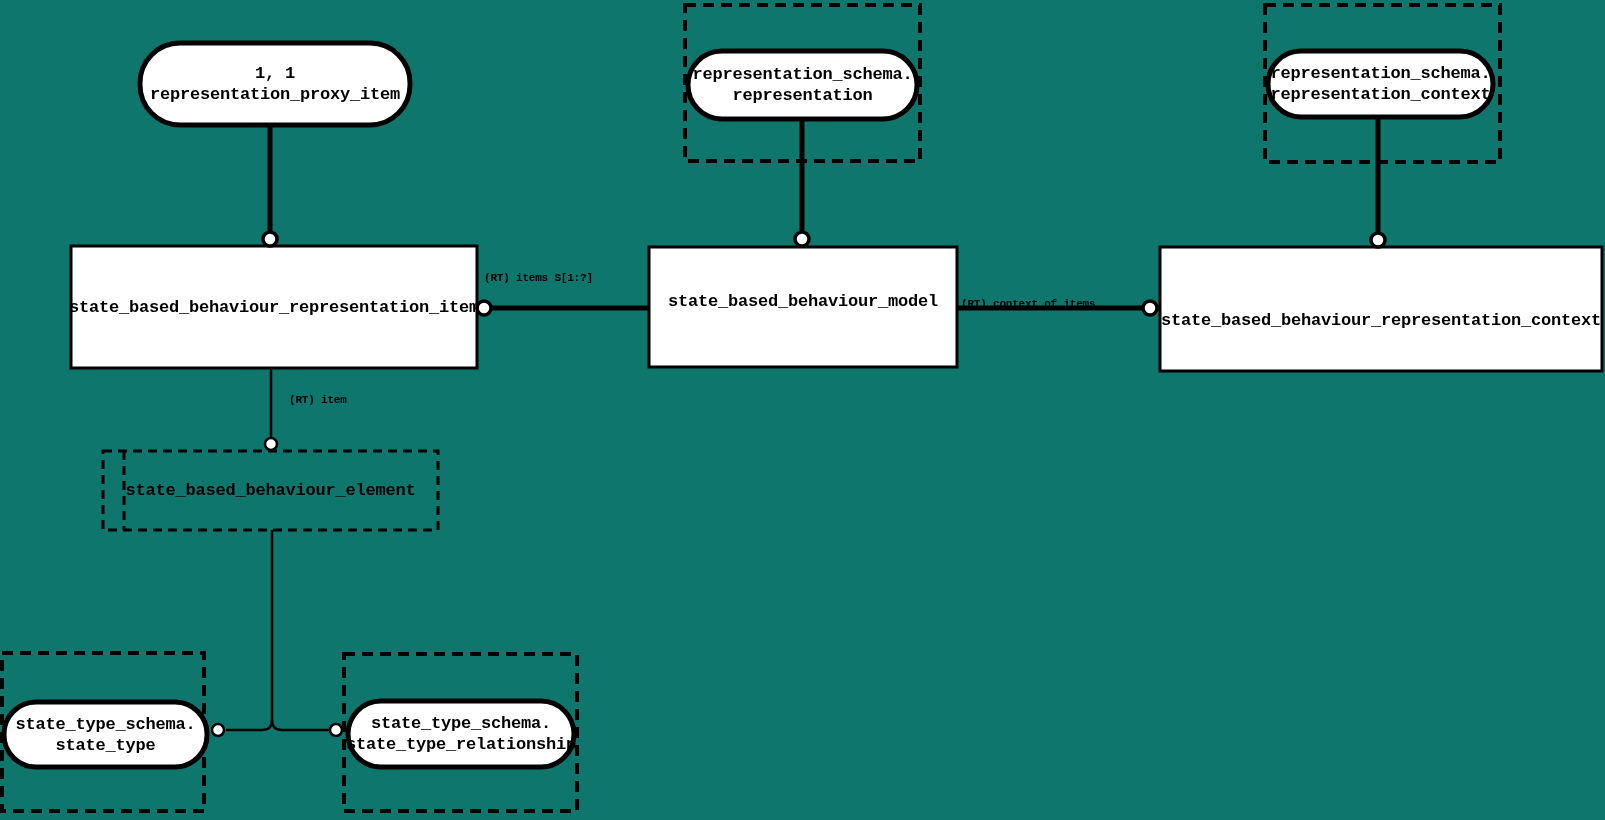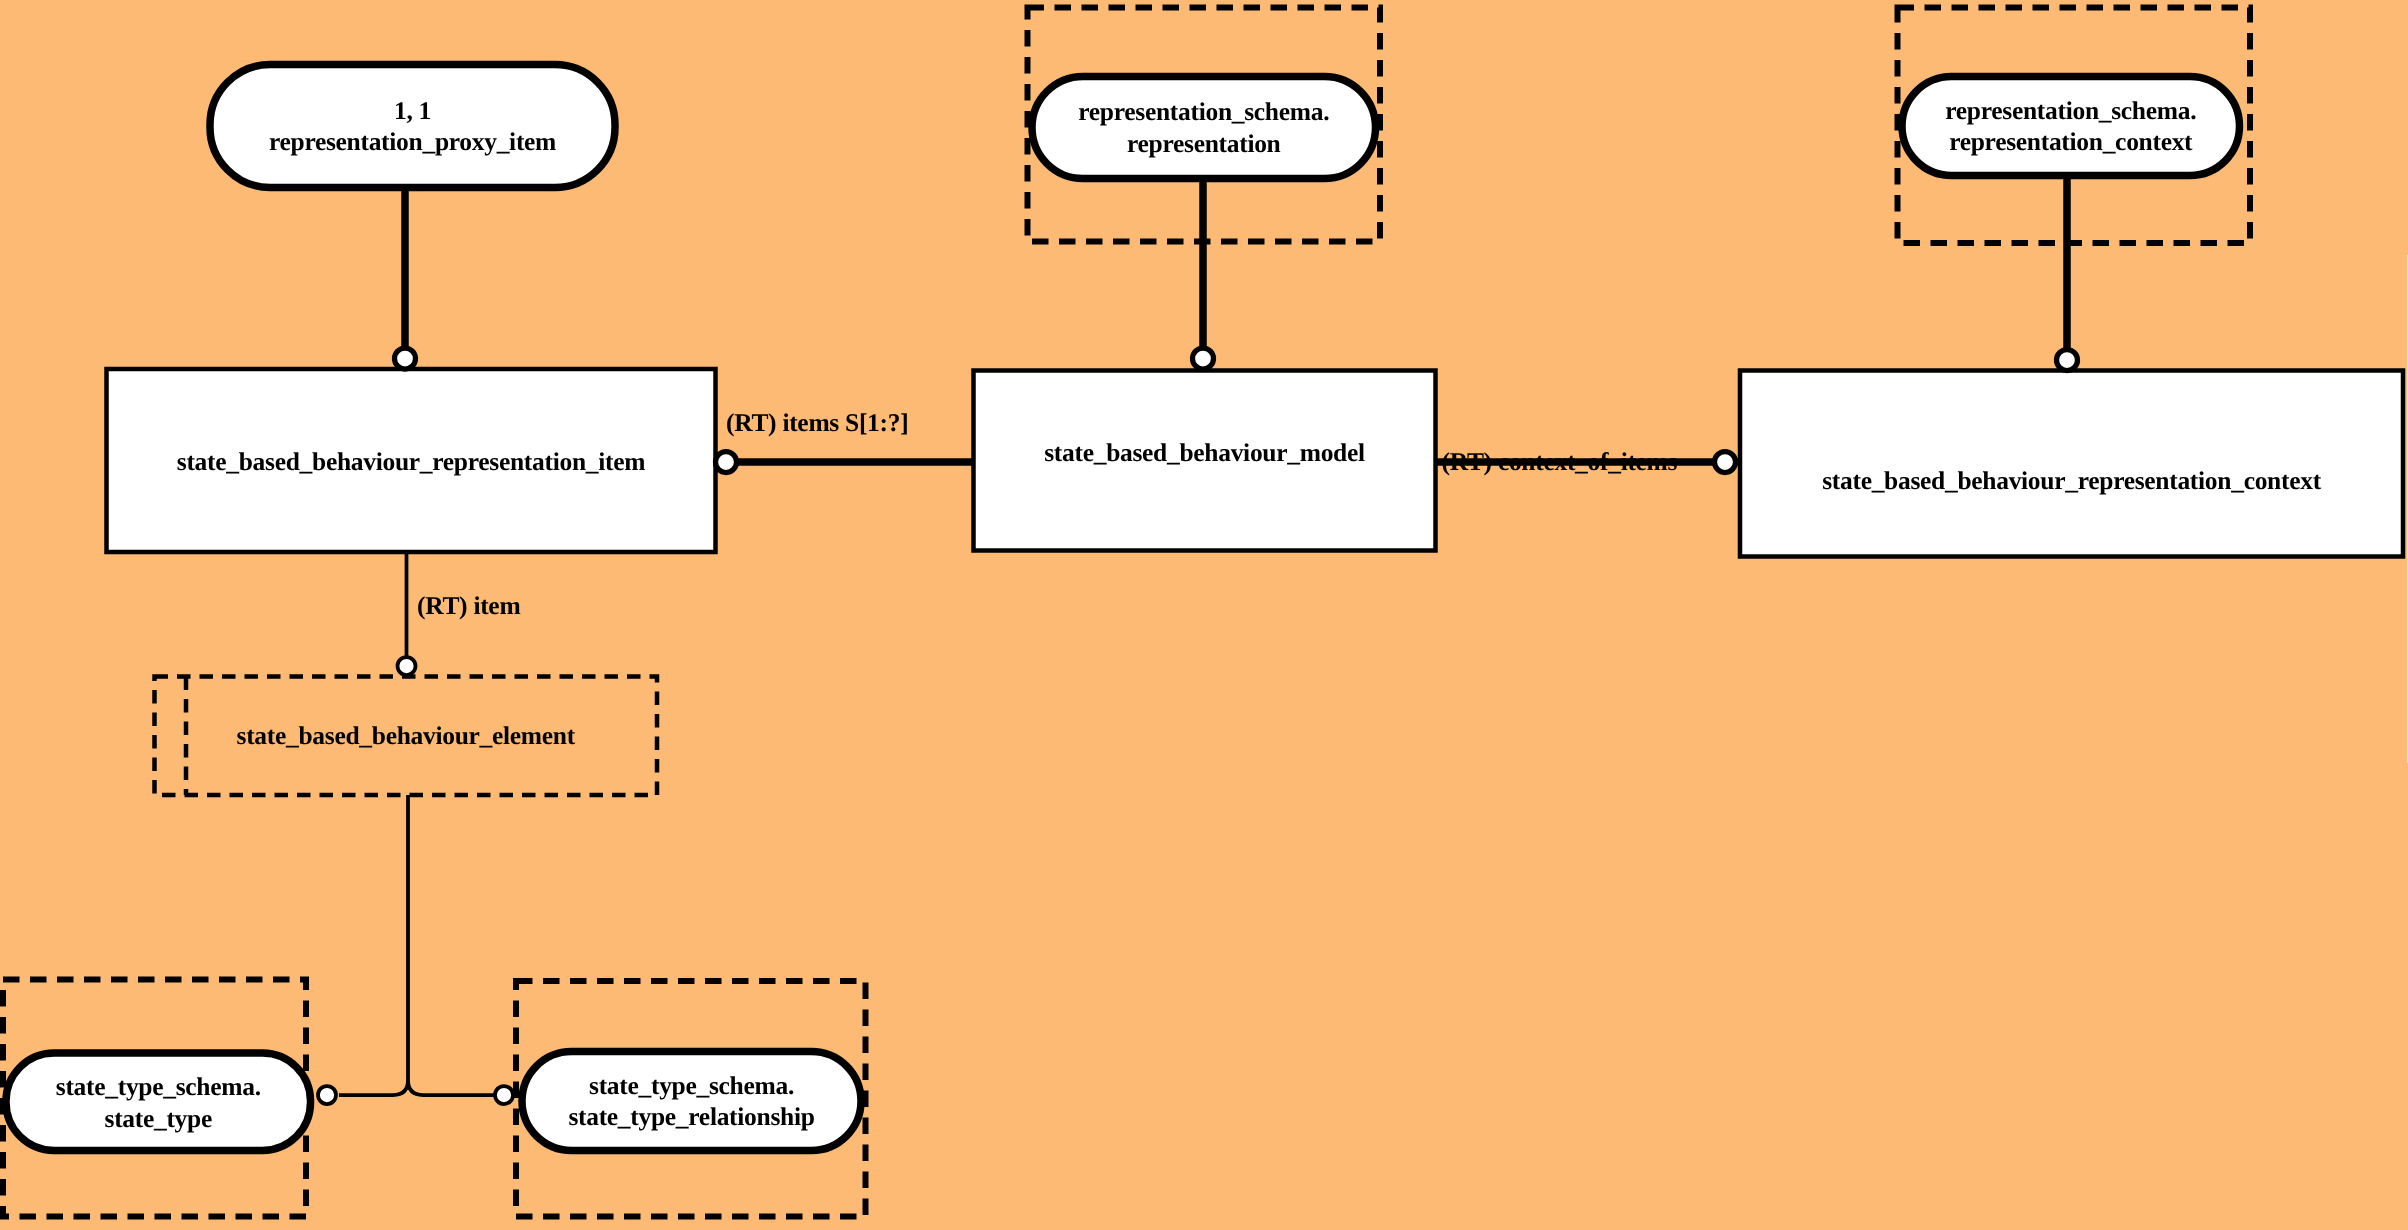--- a/index.html
+++ b/index.html
@@ -4,22 +4,22 @@
 <style>
   html, body {
     margin: 0;
     padding: 0;
     background: #ffffff;
   }
   #canvas {
     position: relative;
     width: 1605px;
     height: 820px;
-    background: #fdba74;
-    font-family: Liberation Serif, serif;
+    background: #0f766e;
+    font-family: Liberation Mono, monospace;
     overflow: hidden;
   }
   #wires {
     position: absolute;
     left: 0;
     top: 0;
   }
   .label {
     position: absolute;
     display: flex;
@@ -29,21 +29,21 @@
     text-align: center;
     font-size: 17px;
     font-weight: bold;
     letter-spacing: -0.2px;
     color: #000;
     line-height: 21px;
     white-space: nowrap;
   }
   .edge-label {
     position: absolute;
-    font-size: 17px;
+    font-size: 11px;
     font-weight: bold;
     letter-spacing: -0.2px;
     color: #000;
     white-space: nowrap;
   }
 </style>
 </head>
 <body>
 
 <div id="canvas">
@@ -123,15 +123,15 @@
     <span>state_type</span>
   </div>
 
   <div class="label" style="left:348px; top:701px; width:226px; height:66px;">
     <span>state_type_schema.</span>
     <span>state_type_relationship</span>
   </div>
 
   <div class="edge-label" style="left:484px; top:272px;">(RT) items S[1:?]</div>
   <div class="edge-label" style="left:961px; top:270px;margin-top:28px;">(RT) context_of_items</div>
-  <div class="edge-label" style="left:278px; top:394px;">(RT) item</div>
+  <div class="edge-label" style="left:289px; top:394px;">(RT) item</div>
 
 </div>
 
 </body></html>

